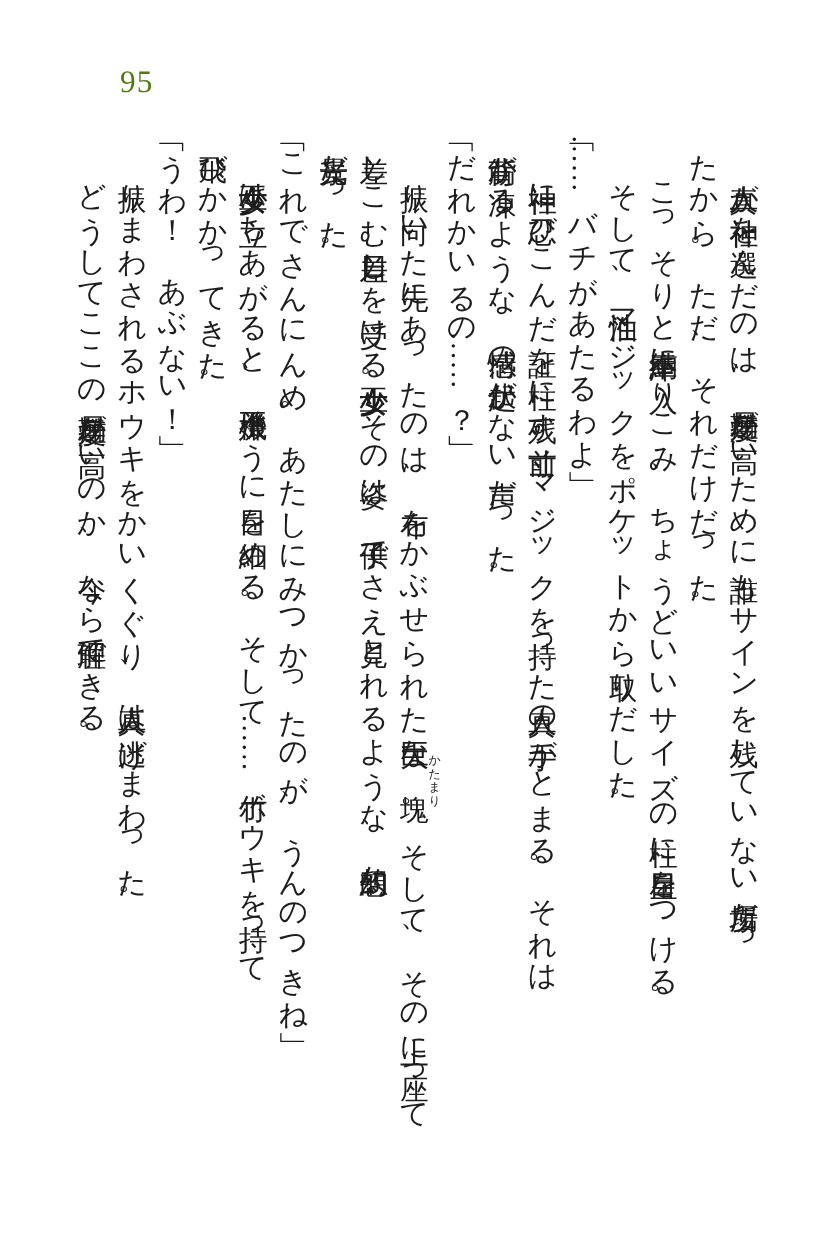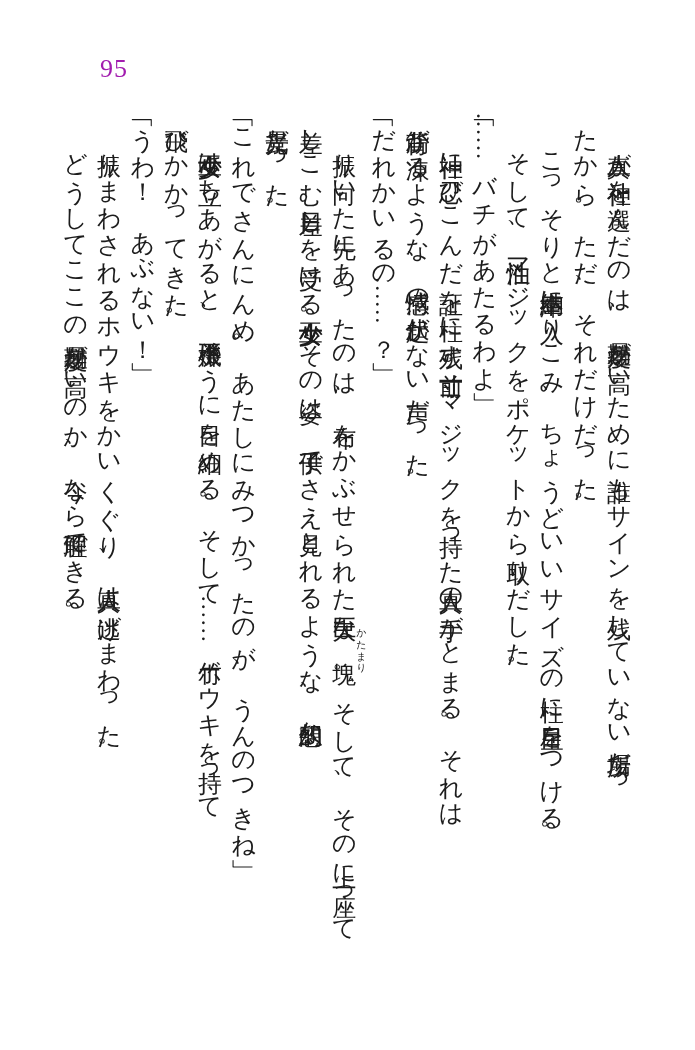--- a/index.html
+++ b/index.html
@@ -19,21 +19,21 @@
     position: absolute;
     inset: 0;
     background: #ffffff;
   }
   .page-number {
     position: absolute;
     top: 54px;
     left: 100px;
     font-size: 26px;
     letter-spacing: 1px;
-    color: #a21caf;
+    color: #4d7c0f;
   }
   .text-block {
     position: absolute;
     top: 112px;
     right: 60px;
     height: 922px;
     writing-mode: vertical-rl;
     text-orientation: mixed;
     font-size: 24px;
     line-height: 33.6px;

